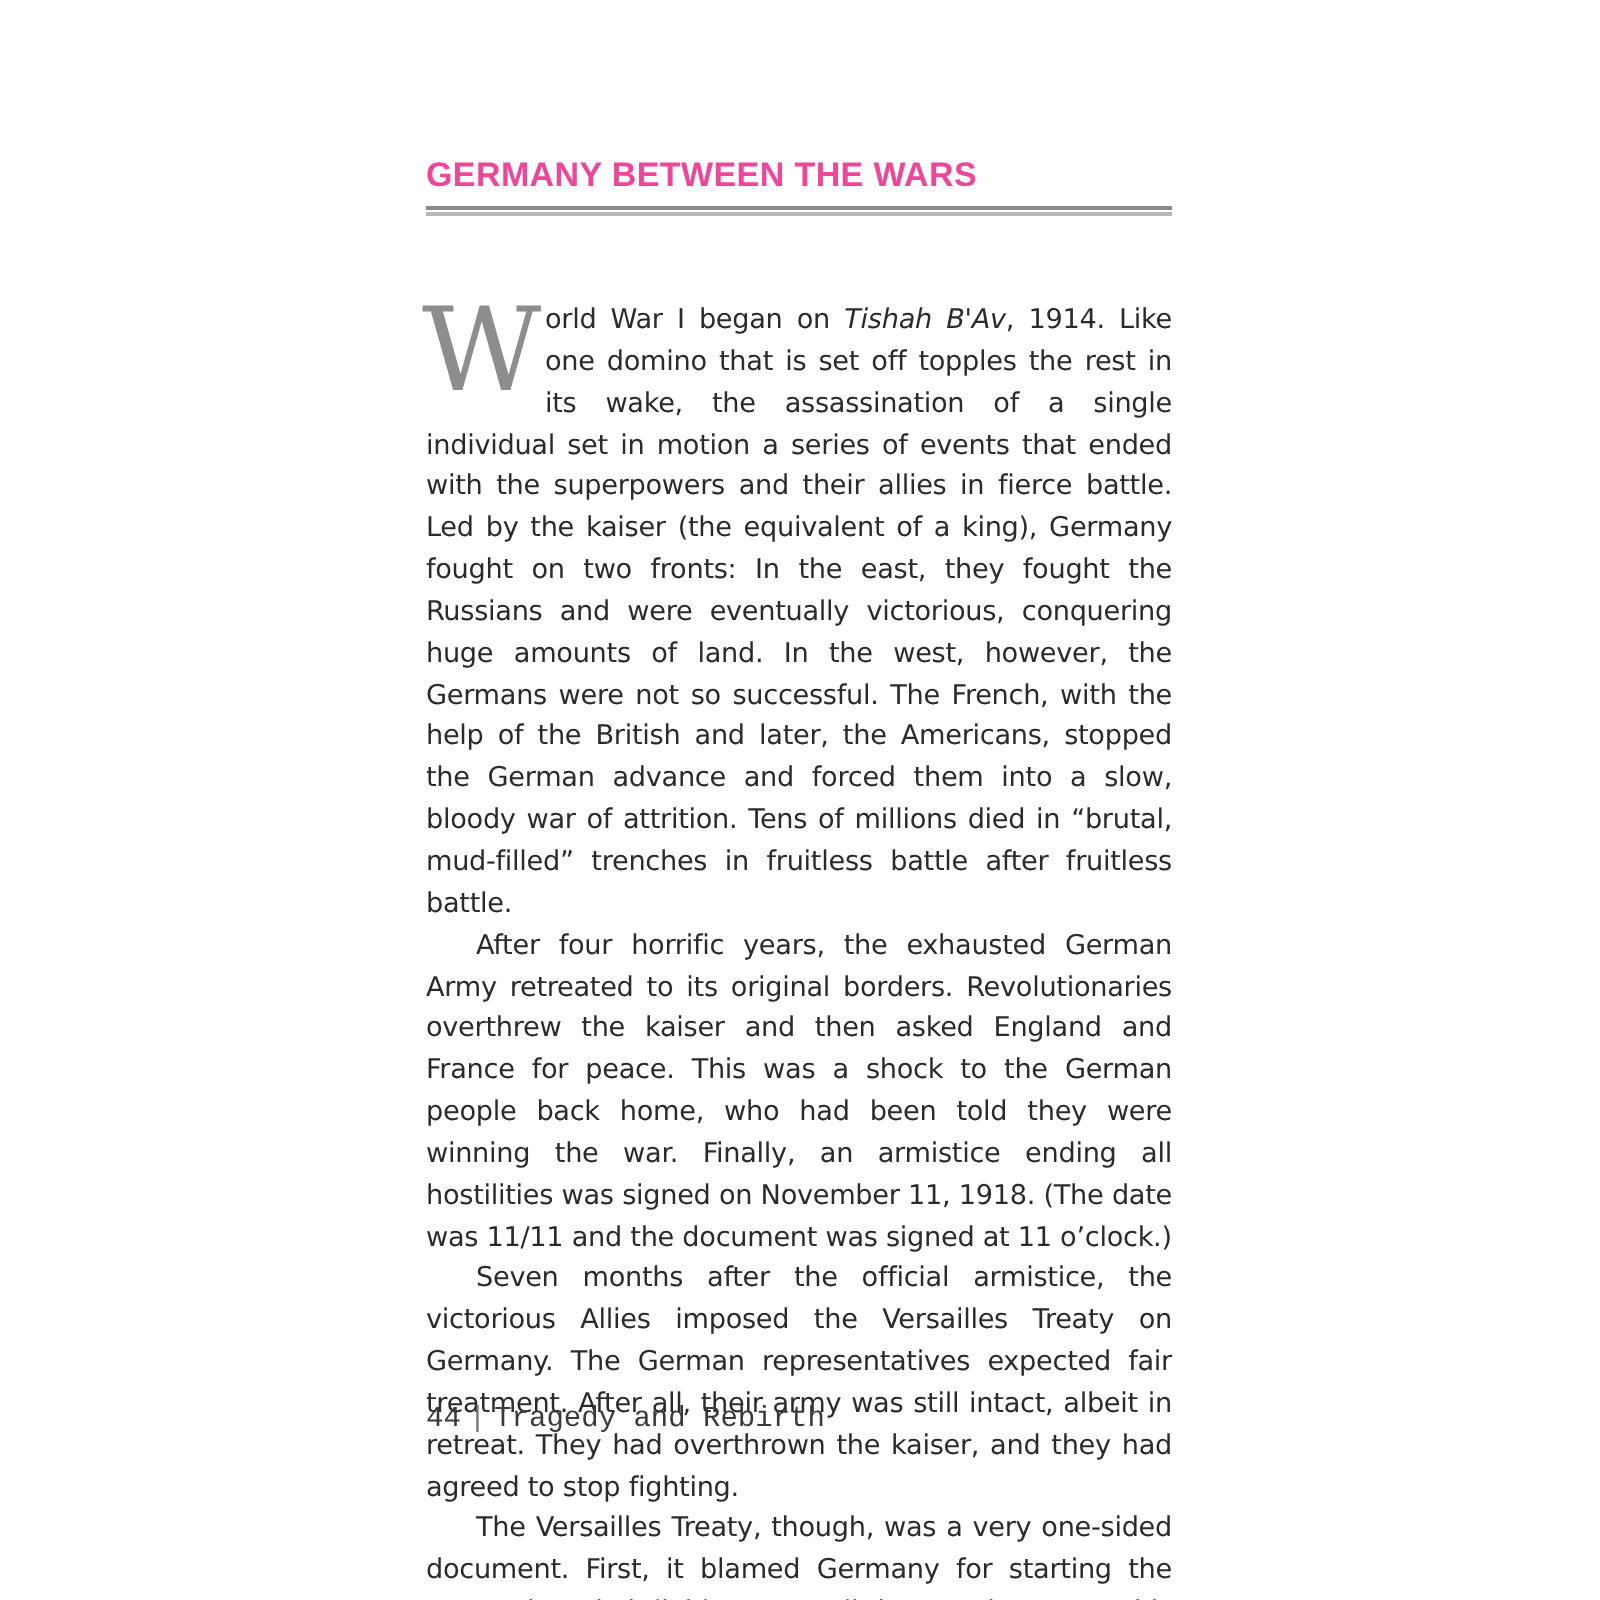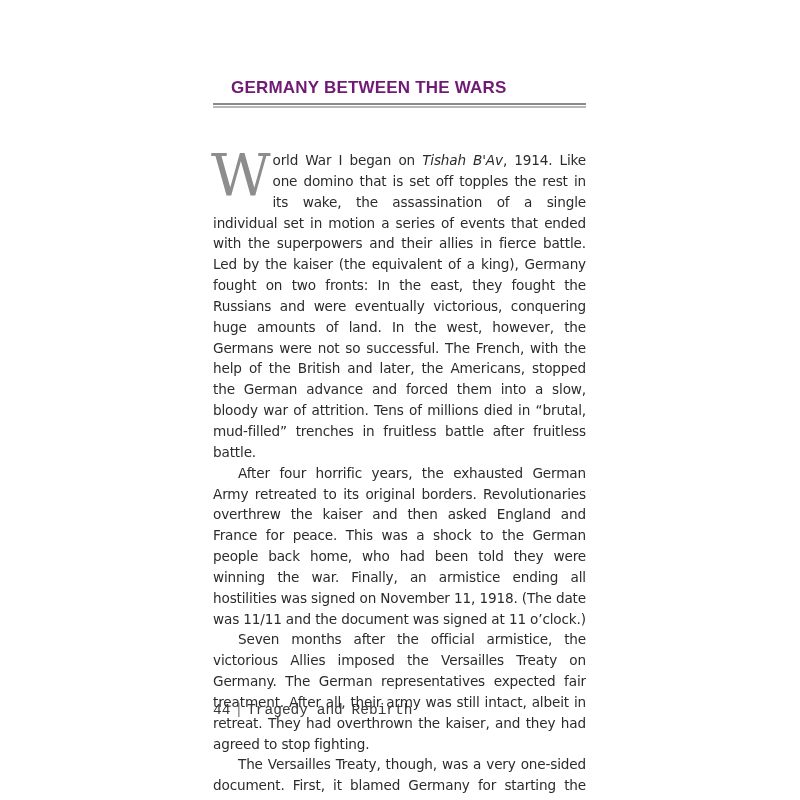--- a/index.html
+++ b/index.html
@@ -2,23 +2,23 @@
 <html><head>
   <meta charset="utf-8">
   <style>
     html, body { margin: 0; padding: 0; }
     body {
       width: 800px; height: 800px; background: #ffffff; position: relative; overflow: hidden;
       color: #2a2a2a;
     }
     .page { position: absolute; left: 0; top: 0; width: 800px; height: 800px; }
     .chapter-title {
-      position: absolute; left: 231px; top: 78px;
+      position: absolute; left: 213px; top: 78px;
       font-family: "Liberation Sans", sans-serif; font-weight: bold;
-      font-size: 17px; letter-spacing: 0.2px; color: #701a75; white-space: nowrap;
+      font-size: 17px; letter-spacing: 0.2px; color: #ec4899; white-space: nowrap;
     }
     .rule { position: absolute; left: 213px; width: 373px; }
     .rule-1 { top: 103px; height: 2px; background: #8a8a8a; }
     .rule-2 { top: 106px; height: 2px; background: #b8b8b8; }
     .body-text {
       position: absolute; left: 213px; top: 150px; width: 373px;
       font-family: "DejaVu Sans", sans-serif; font-size: 13.6px; line-height: 20.85px;
       text-align: justify; color: #2b2b2b;
       letter-spacing: -0.15px;
     }

